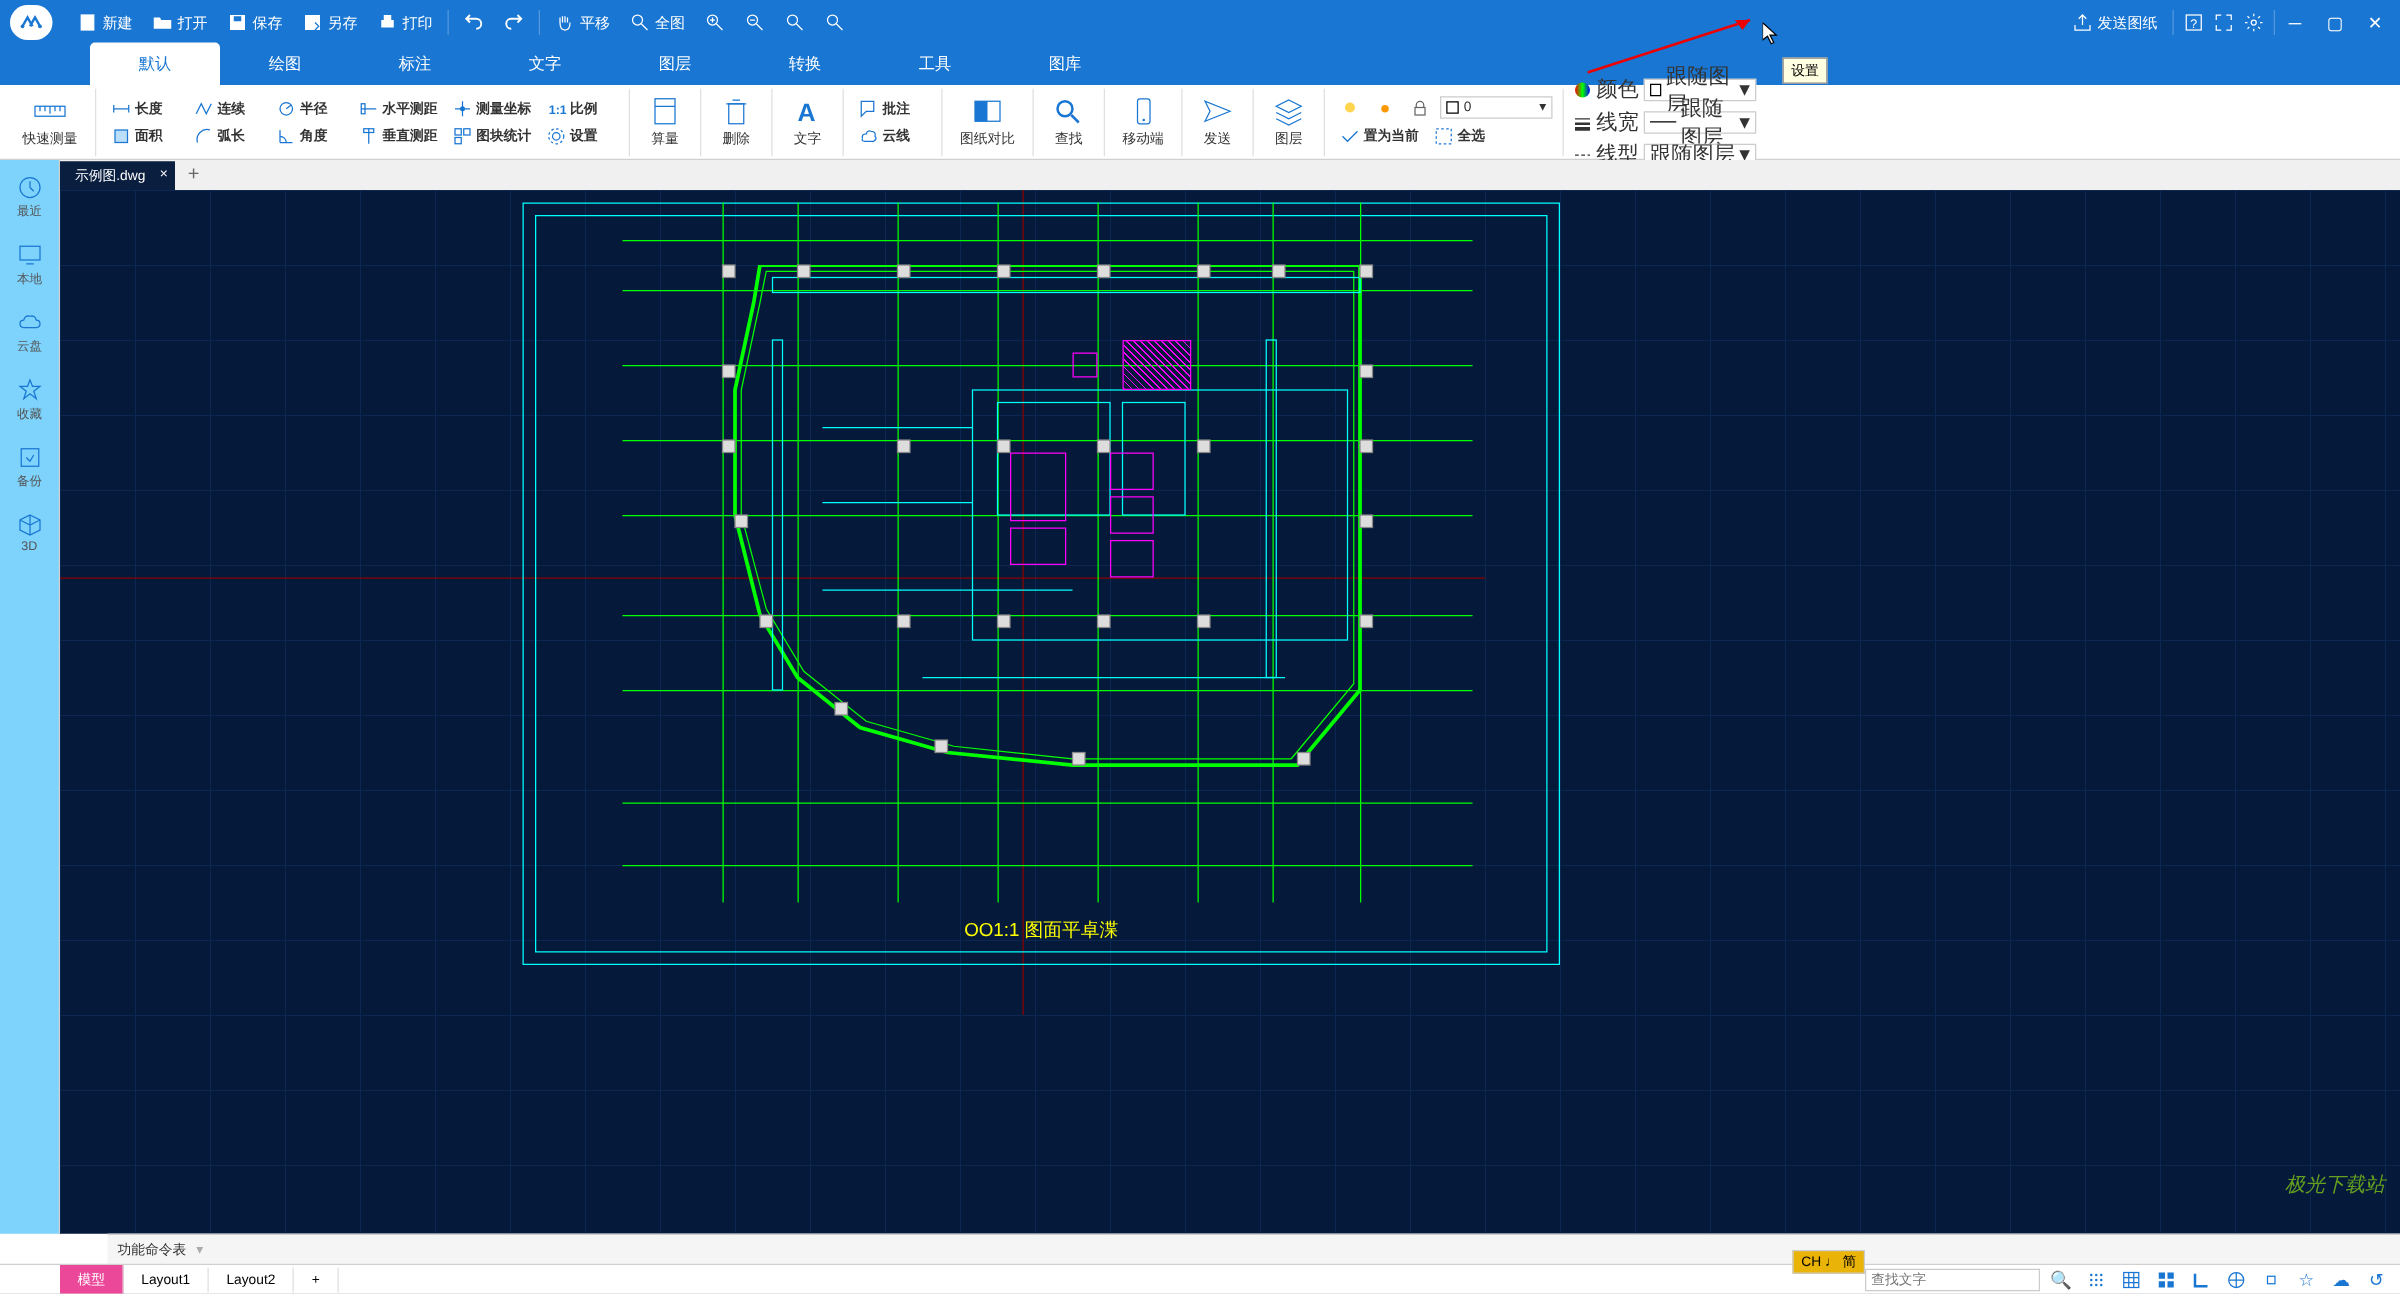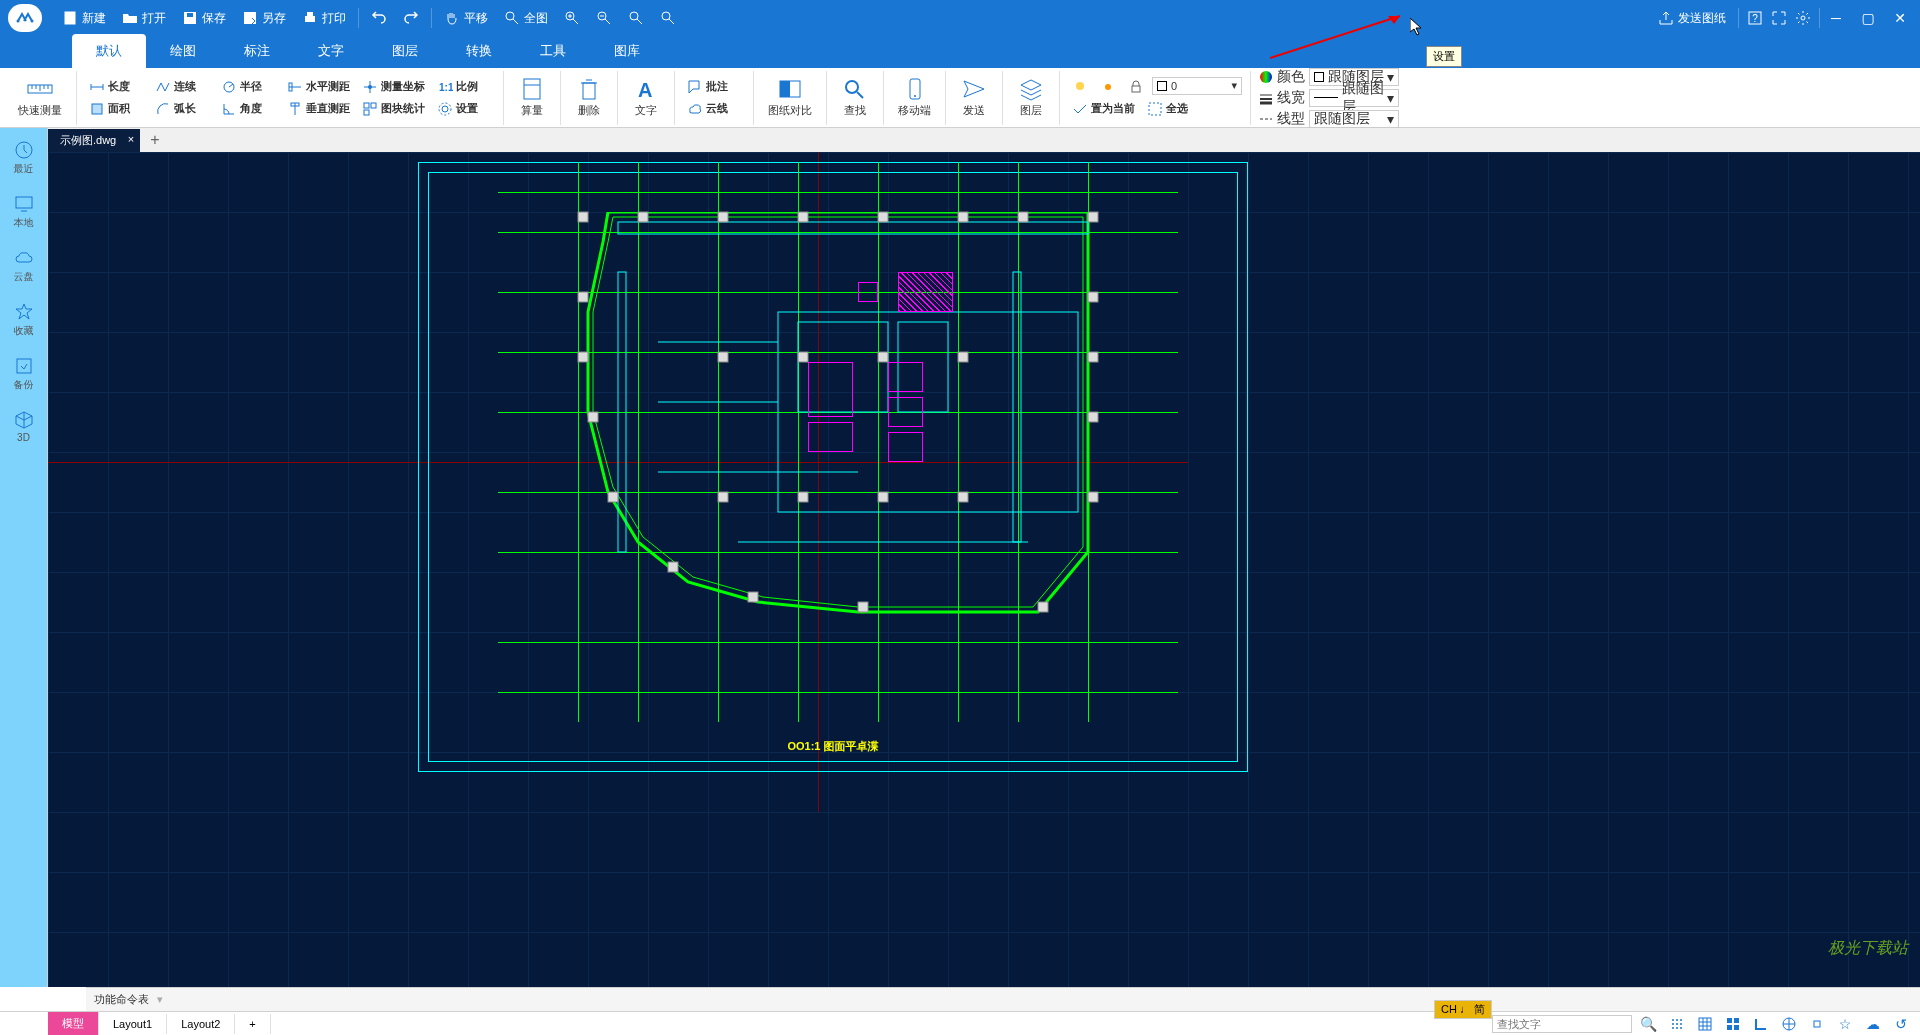--- a/index.html
+++ b/index.html
@@ -10,33 +10,33 @@
 .logo { width: 34px; height: 28px; background: #fff; border-radius: 14px; display: flex; align-items: center; justify-content: center; margin-right: 12px; color: #1976d2; font-weight: bold; font-size: 14px; }
 .tb-btn { display: flex; align-items: center; gap: 4px; padding: 4px 8px; cursor: pointer; }
 .tb-icon { width: 16px; height: 16px; }
 .tb-sep { width: 1px; height: 20px; background: rgba(255,255,255,0.25); margin: 0 4px; }
 .spacer { flex: 1; }
 .win-controls { display: flex; gap: 8px; align-items: center; }
 .win-btn { width: 24px; height: 24px; display: flex; align-items: center; justify-content: center; cursor: pointer; font-size: 14px; }
 
 
 .menutabs { height: 32px; background: #1976d2; display: flex; align-items: flex-end; color: #fff; font-size: 13px; padding-left: 72px; }
-.menutab { padding: 8px 24px; cursor: pointer; }
+.menutab { padding: 8px 39px; cursor: pointer; }
 .menutab.active { background: #fff; color: #1976d2; border-radius: 4px 4px 0 0; }
 
 
 .ribbon { height: 60px; background: #fff; border-bottom: 1px solid #d0d0d0; display: flex; align-items: center; padding: 0 4px; font-size: 11px; color: #333; }
 .ribbon-group { display: flex; flex-direction: column; align-items: center; padding: 0 8px; border-right: 1px solid #e0e0e0; height: 54px; justify-content: center; }
 .rg-big { display: flex; flex-direction: column; align-items: center; gap: 2px; cursor: pointer; padding: 2px 6px; }
 .rg-big .ic { width: 28px; height: 24px; }
 .rg-grid { display: flex; flex-direction: column; gap: 2px; }
 .rg-row { display: flex; gap: 4px; }
 .rg-item { display: flex; align-items: center; gap: 3px; cursor: pointer; padding: 2px 4px; min-width: 62px; font-weight: bold; }
 .rg-item .ic { width: 16px; height: 16px; }
-.prop-row { display: flex; align-items: center; gap: 4px; font-size: 14px; }
+.prop-row { display: flex; align-items: center; gap: 4px; font-size: 17px; }
 .prop-sel { width: 90px; border: 1px solid #ccc; height: 18px; display: flex; align-items: center; padding: 0 4px; background: #fff; }
 
 
 .sidebar { position: absolute; left: 0; top: 128px; width: 48px; bottom: 48px; background: #7dd3fc; border-right: 1px solid #d0d0d0; display: flex; flex-direction: column; align-items: center; padding-top: 8px; gap: 10px; font-size: 10px; color: #555; }
 .sb-item { display: flex; flex-direction: column; align-items: center; gap: 2px; cursor: pointer; padding: 4px; }
 .sb-item .ic { width: 20px; height: 20px; }
 
 
 .doctabs { position: absolute; left: 48px; top: 128px; right: 0; height: 24px; background: #f0f0f0; display: flex; align-items: center; font-size: 11px; }
 .doctab { background: #0a1e3f; color: #fff; padding: 4px 24px 4px 12px; position: relative; cursor: pointer; }
@@ -47,21 +47,21 @@
 .canvas { position: absolute; left: 48px; top: 152px; right: 0; bottom: 48px; background: #051a3a; overflow: hidden; }
 .grid-bg { position: absolute; inset: 0; background-image: linear-gradient(#0d2850 1px, transparent 1px), linear-gradient(90deg, #0d2850 1px, transparent 1px); background-size: 60px 60px; }
 .drawing { position: absolute; left: 370px; top: 10px; width: 830px; height: 610px; }
 .frame-outer { position: absolute; inset: 0; border: 1px solid #0ff; }
 .frame-inner { position: absolute; left: 10px; top: 10px; right: 10px; bottom: 10px; border: 1px solid #0ff; }
 .axis-h { position: absolute; left: -320px; top: 310px; width: 1460px; height: 1px; background: #8b0000; }
 .axis-v { position: absolute; left: 400px; top: -150px; width: 1px; height: 800px; background: #8b0000; }
 .plan { position: absolute; left: 140px; top: 50px; width: 560px; height: 450px; }
 .green-line { position: absolute; background: #0f0; }
 .magenta { position: absolute; border: 1px solid #f0f; }
-.title-block { position: absolute; bottom: 18px; left: 50%; transform: translateX(-50%); color: #ff0; font-size: 11px; font-weight: bold; }
+.title-block { position: absolute; bottom: 18px; left: 50%; transform: translateX(-50%); color: #ff0; font-size: 15px; font-weight: normal; }
 
 
 .cmdbar { position: absolute; left: 48px; right: 0; bottom: 24px; height: 24px; background: #f5f5f5; border-top: 1px solid #d0d0d0; display: flex; align-items: center; font-size: 11px; margin-left: 38px; }
 .cmd-label { padding: 0 8px; color: #333; }
 .cmd-input { flex: 1; border: none; background: transparent; font-size: 11px; padding: 0 4px; color: #888; }
 
 
 .statusbar { position: absolute; left: 0; right: 0; bottom: 0; height: 24px; background: #fff; border-top: 1px solid #d0d0d0; display: flex; align-items: center; font-size: 11px; }
 .layout-tab { padding: 4px 14px; cursor: pointer; border-right: 1px solid #e0e0e0; }
 .layout-tab.active { background: #ec4899; color: #fff; }

